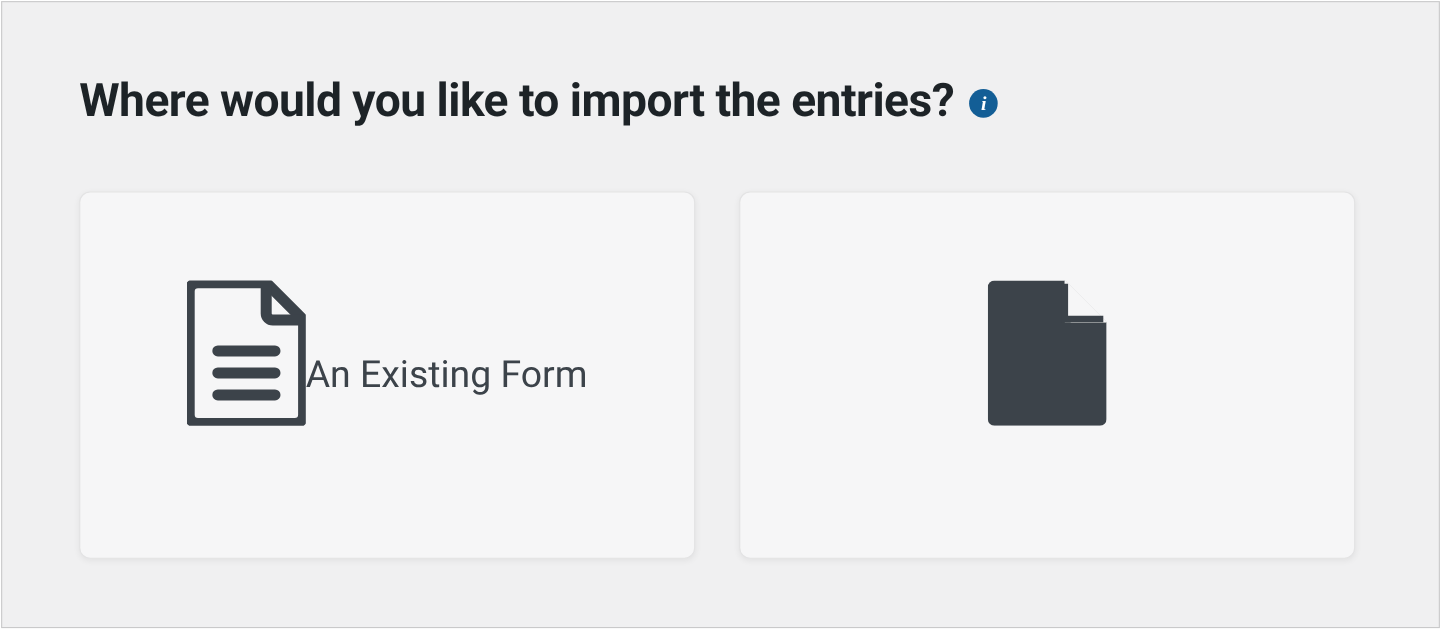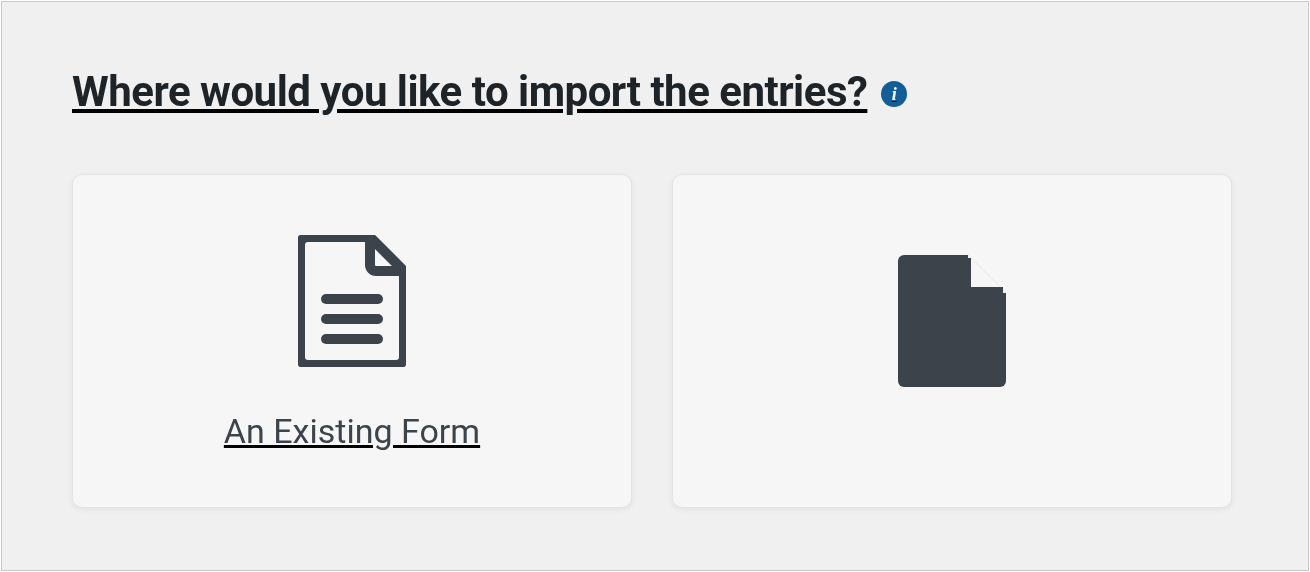--- a/index.html
+++ b/index.html
@@ -13,21 +13,20 @@
     width: 1310px;
     height: 572px;
   }
   .panel {
     width: 1308px;
     height: 570px;
     margin: 1px;
     background: #f0f0f1;
     border: 1px solid #c9c9ca;
     padding: 65px 70px 40px 70px;
-    text-decoration: underline;
   }
   .heading-row {
     display: flex;
     align-items: center;
     gap: 14px;
     margin-bottom: 58px;
   }
   .heading {
     font-size: 42px;
     font-weight: 700;
@@ -56,21 +55,21 @@
     gap: 40px;
   }
   .card {
     flex: 0 0 560px;
     height: 334px;
     background: #f6f6f7;
     border: 1px solid #e3e3e4;
     border-radius: 10px;
     box-shadow: 0 2px 6px rgba(0,0,0,0.06);
     display: flex;
-    flex-direction: column;
+    flex-direction: row;
     align-items: center;
     justify-content: center;
     cursor: pointer;
   }
   .card .icon-wrap {
     height: 140px;
     display: flex;
     align-items: center;
     justify-content: center;
     margin-bottom: 40px;

